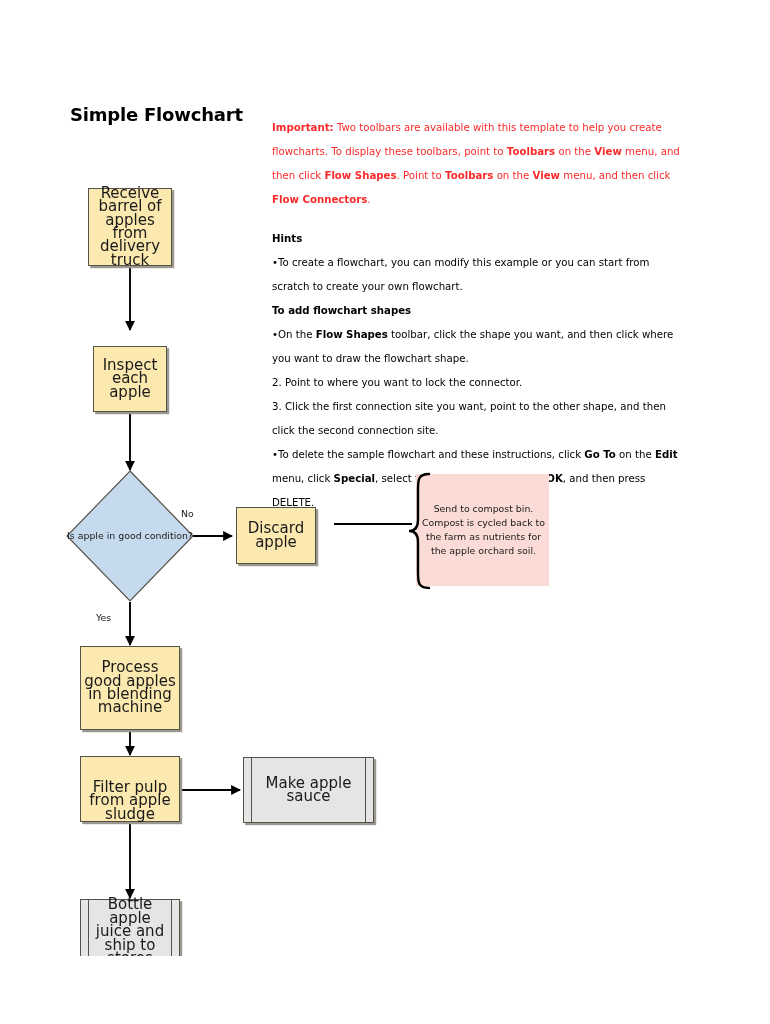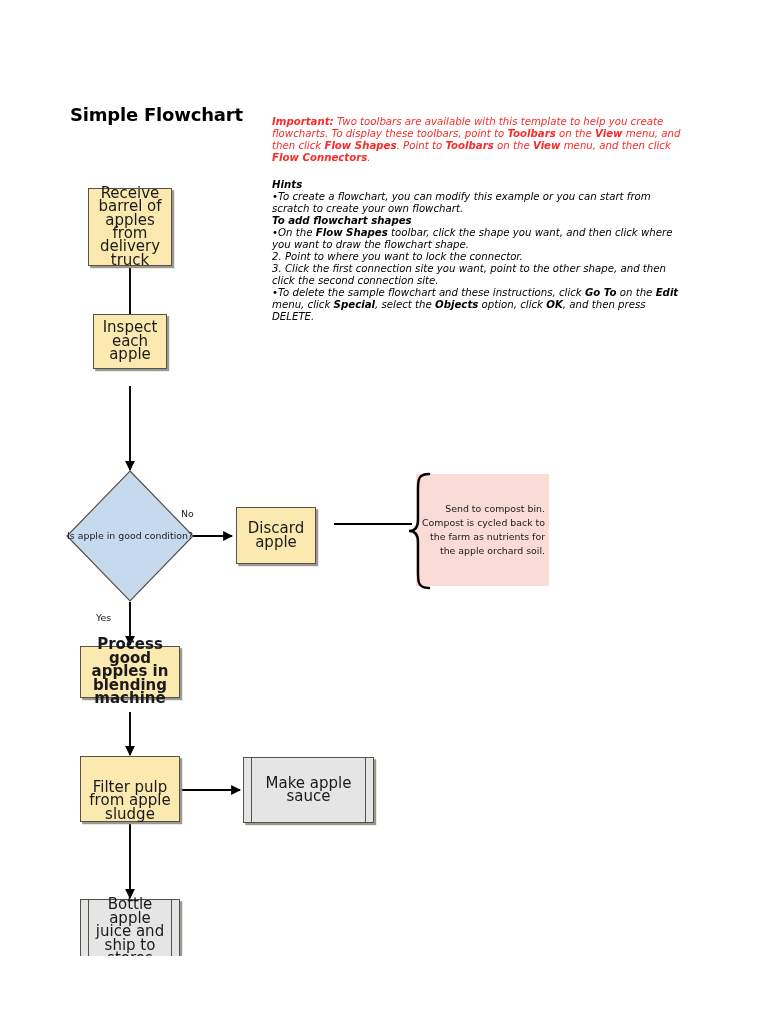--- a/index.html
+++ b/index.html
@@ -37,23 +37,22 @@
     color: #000;
   }
 
   
   #instructions {
     position: absolute;
     left: 272px;
     top: 116px;
     width: 412px;
     font-size: 10.2px;
-    line-height: 12px;
+    line-height: 24px;
     color: #000;
-    font-style: italic;
   }
   #instructions .important-block {
     color: #fb2a2a;
     margin: 0 0 15px 0;
   }
   #instructions p { margin: 0; }
   #instructions b { font-weight: bold; }
   #instructions .hints-head {
     font-weight: bold;
   }
@@ -134,21 +133,21 @@
     background: #fadbd5;
   }
   #callout svg { position: absolute; left: 0; top: 0; }
   #callout .ctext {
     position: absolute;
     left: 14px; top: 2px;
     width: 131px; height: 112px;
     display: flex;
     align-items: center;
     justify-content: center;
-    text-align: right;
+    text-align: center;
     font-size: 9.4px;
     line-height: 14px;
     color: #1a1a1a;
     padding: 0 4px;
     box-sizing: border-box;
   }
 
   
   .conn-label {
     position: absolute;
@@ -212,21 +211,21 @@
 
       <line x1="180" y1="790" x2="240" y2="790" stroke="#000" stroke-width="1.9" marker-end="url(#ah)"></line>
 
       <line x1="130" y1="822" x2="130" y2="898" stroke="#000" stroke-width="1.9" marker-end="url(#ah)"></line>
     </svg>
 
     <div class="node proc" style="left:88px; top:188px; width:84px; height:78px;">
       <span>Receive barrel of apples from delivery truck</span>
     </div>
 
-    <div class="node proc" style="left:93px; top:314px; width:74px; height:55px;">
+    <div class="node proc" style="left:93px; top:346px; width:74px; height:66px;">
       <span>Inspect each apple</span>
     </div>
 
     <div class="decision" style="left:66px; top:470px; width:128px; height:132px;">
       <svg width="128" height="132">
         <polygon points="64,1 127,66 64,131 1,66" fill="#c6daee" stroke="#55524a" stroke-width="1.2"></polygon>
       </svg>
       <div class="dtext">Is apple in good condition?</div>
     </div>
 
@@ -235,21 +234,21 @@
     </div>
 
     <div id="callout" style="left:404px; top:472px; width:146px; height:118px;">
       <div class="box"></div>
       <svg width="146" height="118">
         <path d="M 25 2 C 14 2, 14 8, 14 18 L 14 48 C 14 56, 11 59, 5 59 C 11 59, 14 62, 14 70 L 14 100 C 14 110, 14 116, 25 116" fill="none" stroke="#000000" stroke-width="2.4" stroke-linecap="round"></path>
       </svg>
       <div class="ctext">Send to compost bin. Compost is cycled back to the farm as nutrients for the apple orchard soil.</div>
     </div>
 
-    <div class="node proc" style="left:80px; top:646px; width:100px; height:52px;font-weight:bold;">
+    <div class="node proc" style="left:80px; top:646px; width:100px; height:84px;">
       <span>Process good apples in blending machine</span>
     </div>
 
     <div class="node proc" style="left:80px; top:756px; width:100px; height:66px;align-items:flex-end;">
       <span>Filter pulp from apple sludge</span>
     </div>
 
     <div class="node predef" style="left:243px; top:757px; width:131px; height:66px;">
       <span class="bar-l"></span>
       <span class="bar-r"></span>

